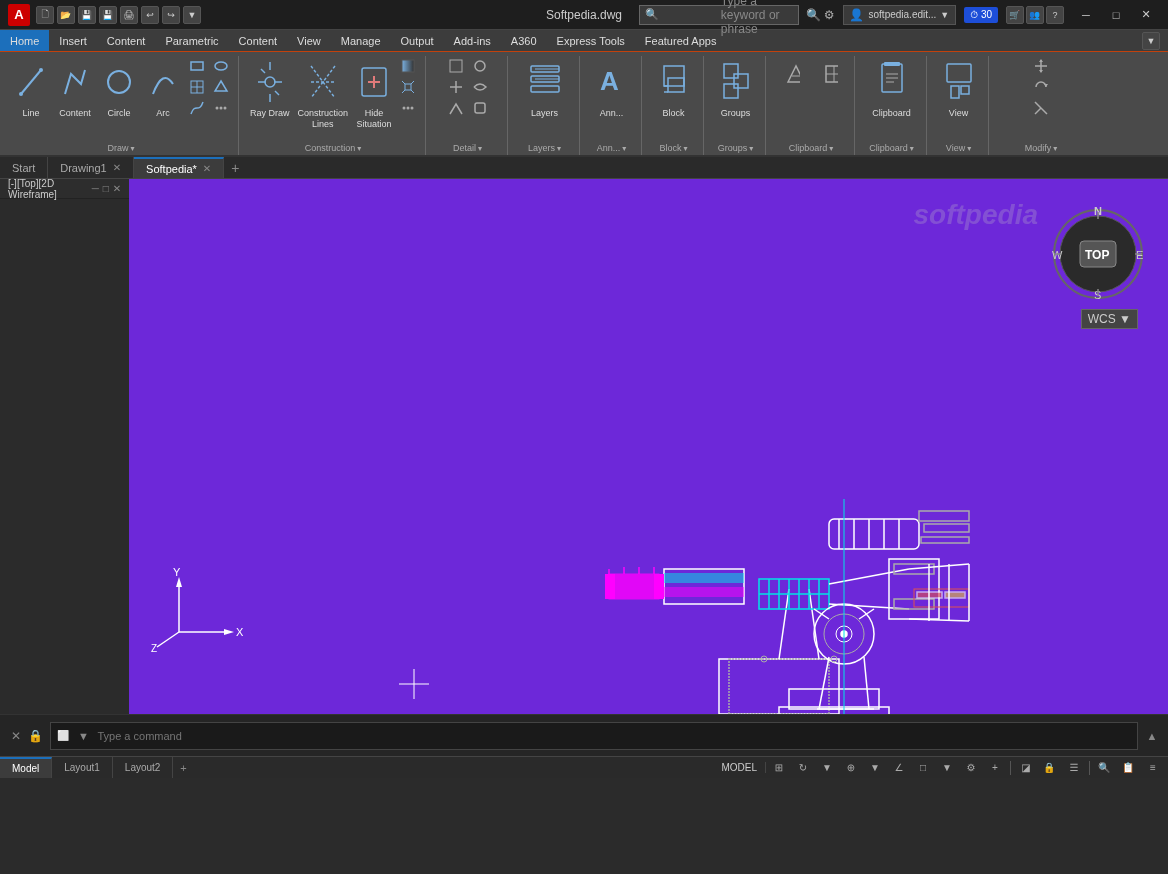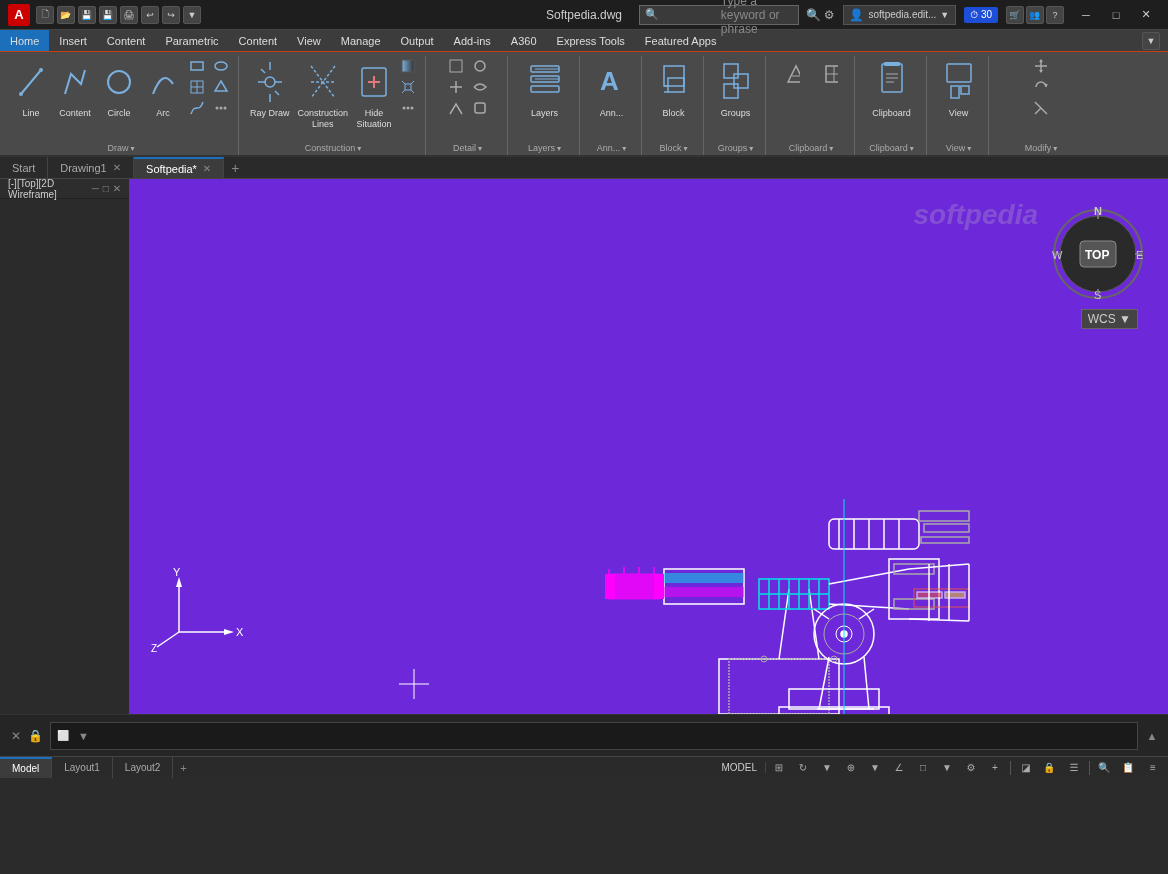--- a/index.html
+++ b/index.html
@@ -915,20 +915,21 @@
 </div>
 
 <div id="command-bar">
   <div class="cmd-close">✕</div>
   <div style="display:flex;align-items:center;gap:2px;">
     <div class="cmd-close">🔒</div>
   </div>
   <div class="cmd-input-area">
     <div class="cmd-prompt">⬜</div>
     <div class="cmd-expand">▼</div>
+    <input class="cmd-input" type="text" placeholder="Type a command" style="">
   </div>
   <div class="cmd-expand">▲</div>
 </div>
 
 <div id="bottom-tabs">
   <div class="bottom-tab active">
     <span>Model</span>
   </div>
   <div class="bottom-tab">
     <span>Layout1</span>

